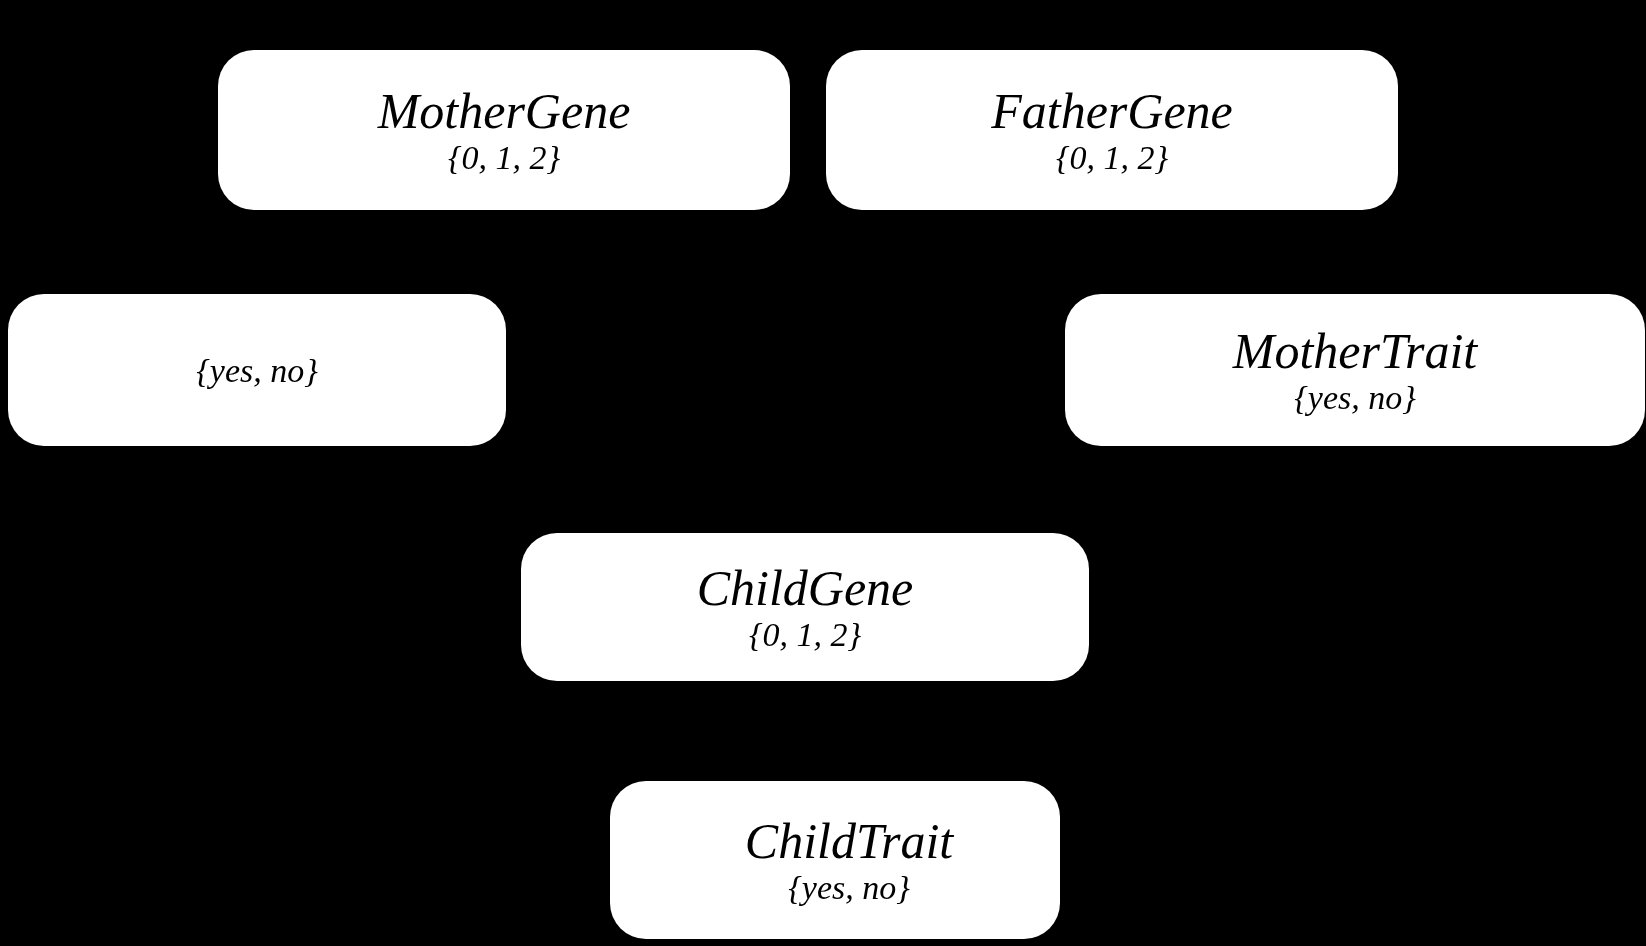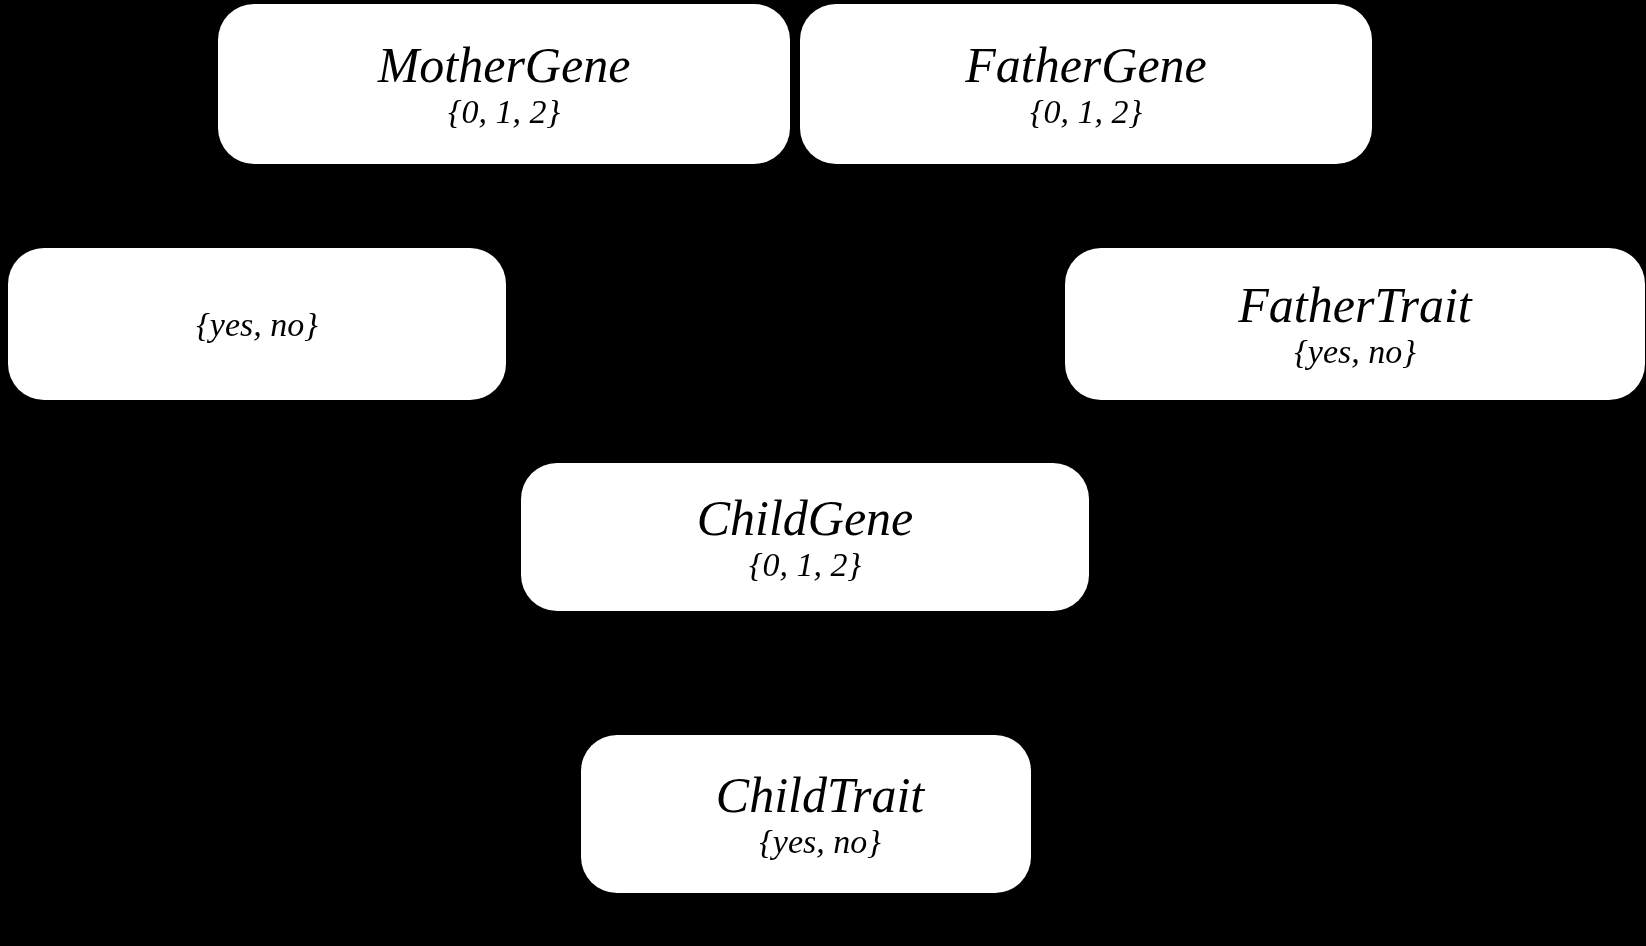--- a/index.html
+++ b/index.html
@@ -12,20 +12,21 @@
     width: 1646px;
     height: 946px;
     overflow: hidden;
     font-family: "Liberation Serif", "DejaVu Serif", serif;
   }
   #diagram {
     position: relative;
     width: 1646px;
     height: 678px;
     background: #000000;
+    margin-top: 46px;
   }
   .node {
     position: absolute;
     background: #ffffff;
     border-radius: 36px;
     box-sizing: border-box;
     display: flex;
     flex-direction: column;
     align-items: center;
     justify-content: center;
@@ -45,25 +46,25 @@
   .node .node-label {
     font-size: 50px;
   }
   .node .node-domain {
     font-size: 34px;
     margin-top: 2px;
   }
 
   
   #node-mother-gene  { left: 218px;  top: 4px;   width: 572px; height: 160px; }
-  #node-father-gene  { left: 800px;  top: 4px;   width: 572px; height: 160px; }
+  #node-father-gene  { left: 826px;  top: 4px;   width: 572px; height: 160px; }
   #node-mother-trait { left: 8px;    top: 248px; width: 498px; height: 152px; }
   #node-father-trait { left: 1065px; top: 248px; width: 580px; height: 152px; }
-  #node-child-gene   { left: 521px;  top: 463px; width: 568px; height: 148px; }
-  #node-child-trait  { left: 581px;  top: 735px; width: 450px; height: 158px; padding-left: 28px; }
+  #node-child-gene   { left: 521px;  top: 487px; width: 568px; height: 148px; }
+  #node-child-trait  { left: 610px;  top: 735px; width: 450px; height: 158px; padding-left: 28px; }
 </style>
 </head>
 <body>
 
 <div id="diagram">
 
   <div class="node" id="node-mother-gene">
     <span class="node-label">MotherGene</span>
     <span class="node-domain">{0, 1, 2}</span>
   </div>
@@ -71,21 +72,21 @@
   <div class="node" id="node-father-gene">
     <span class="node-label">FatherGene</span>
     <span class="node-domain">{0, 1, 2}</span>
   </div>
 
   <div class="node" id="node-mother-trait">
     <span class="node-domain">{yes, no}</span>
   </div>
 
   <div class="node" id="node-father-trait">
-    <span class="node-label">FatherTrait</span>
+    <span class="node-label">MotherTrait</span>
     <span class="node-domain">{yes, no}</span>
   </div>
 
   <div class="node" id="node-child-gene">
     <span class="node-label">ChildGene</span>
     <span class="node-domain">{0, 1, 2}</span>
   </div>
 
   <div class="node" id="node-child-trait">
     <span class="node-label">ChildTrait</span>

